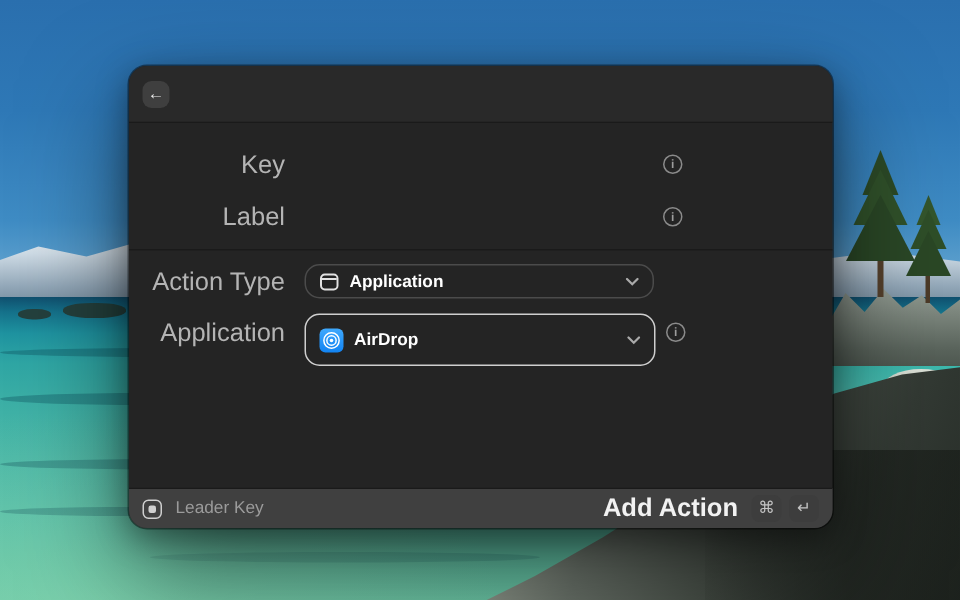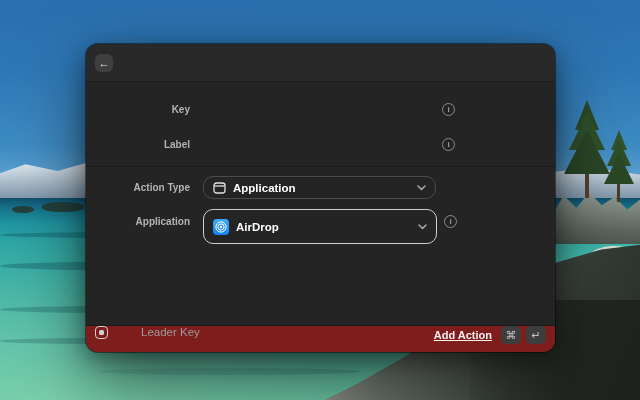--- a/index.html
+++ b/index.html
@@ -35,49 +35,49 @@
   
   .dialog{position:absolute;left:86px;top:44px;width:469px;height:308px;
     background:#242424;border-radius:12px;
     box-shadow:0 30px 70px rgba(0,0,0,.55),0 6px 22px rgba(0,0,0,.40),0 0 0 1px rgba(0,0,0,.45);}
   .dlg-header{position:absolute;left:0;top:0;right:0;height:38px;background:#292929;
     border-radius:12px 12px 0 0;border-bottom:1px solid #1a1a1a;}
   .back-btn{position:absolute;left:9px;top:10px;width:18px;height:18px;border-radius:6px;
     background:#3f3f3f;color:#e9e9e9;font-size:11px;line-height:18px;text-align:center;
     border:none;padding:0;cursor:pointer;}
   .row{position:absolute;left:0;right:0;}
-  .row-label{position:absolute;left:0;top:0;width:104px;font-size:10px;font-weight:700;
+  .row-label{position:absolute;left:0;top:0;width:104px;font-size:17px;font-weight:400;
     color:#b4b4b4;text-align:right;}
   .text-input{position:absolute;left:117px;top:0;width:233px;height:23px;
     background:transparent;border:1px solid #4b4b4b;border-radius:10px;
     color:#e8e8e8;font-size:11.5px;padding:0 10px;outline:none;}
   .text-input::placeholder{color:#767676;}
   .select{position:absolute;left:117px;top:0;width:233px;height:23px;
     border:1px solid #4b4b4b;border-radius:10px;display:flex;align-items:center;
     gap:7px;padding:0 9px;cursor:pointer;background:transparent;}
   .select.focused{border:1.5px solid #cfcfcf;height:35px;width:234px;}
   .select-value{color:#ffffff;font-size:11.5px;font-weight:600;}
   .chevron{margin-left:auto;display:flex;align-items:center;}
   .info{position:absolute;left:356px;width:13px;height:13px;border:1px solid #8b8b8b;
     border-radius:50%;color:#9d9d9d;font-size:8px;font-weight:700;line-height:11px;
     text-align:center;font-style:normal;}
   .appwin-icon{display:flex;align-items:center;}
   .airdrop-icon{width:16px;height:16px;border-radius:4px;
     background:linear-gradient(180deg,#3fa9fd 0%,#1283f2 100%);
     display:flex;align-items:center;justify-content:center;}
-  .dlg-footer{position:absolute;left:0;right:0;bottom:0;height:27px;background:#7f1d1d;
+  .dlg-footer{position:absolute;left:0;right:0;bottom:0;height:27px;background:#404040;
     border-radius:0 0 12px 12px;border-top:1px solid #1a1a1a;
-    display:flex;align-items:flex-start;padding:0 9px;gap:24px;}
+    display:flex;align-items:center;padding:0 9px;}
   .lk-icon{width:13px;height:13px;border:1.5px solid #cfcfcf;border-radius:4px;
     display:flex;align-items:center;justify-content:center;}
   .lk-dot{width:5px;height:5px;background:#cfcfcf;border-radius:1.5px;}
   .app-name{margin-left:9px;font-size:11.5px;font-weight:500;color:#9b9b9b;}
   .footer-right{margin-left:auto;display:flex;align-items:center;gap:5px;
     background:transparent;border:none;padding:0;cursor:pointer;}
-  .action-label{font-size:11px;font-weight:600;color:#f2f2f2;margin-right:4px;text-decoration:underline;}
+  .action-label{font-size:17px;font-weight:600;color:#f2f2f2;margin-right:4px;}
   .kbd{width:20px;height:18px;background:#3d3d3d;border-radius:5px;color:#c3c3c3;
     font-size:11px;line-height:18px;text-align:center;}
 </style>
 </head>
 <body>
 
 <div class="stage">
 
   <div class="wp">
     <div class="sky"></div>

